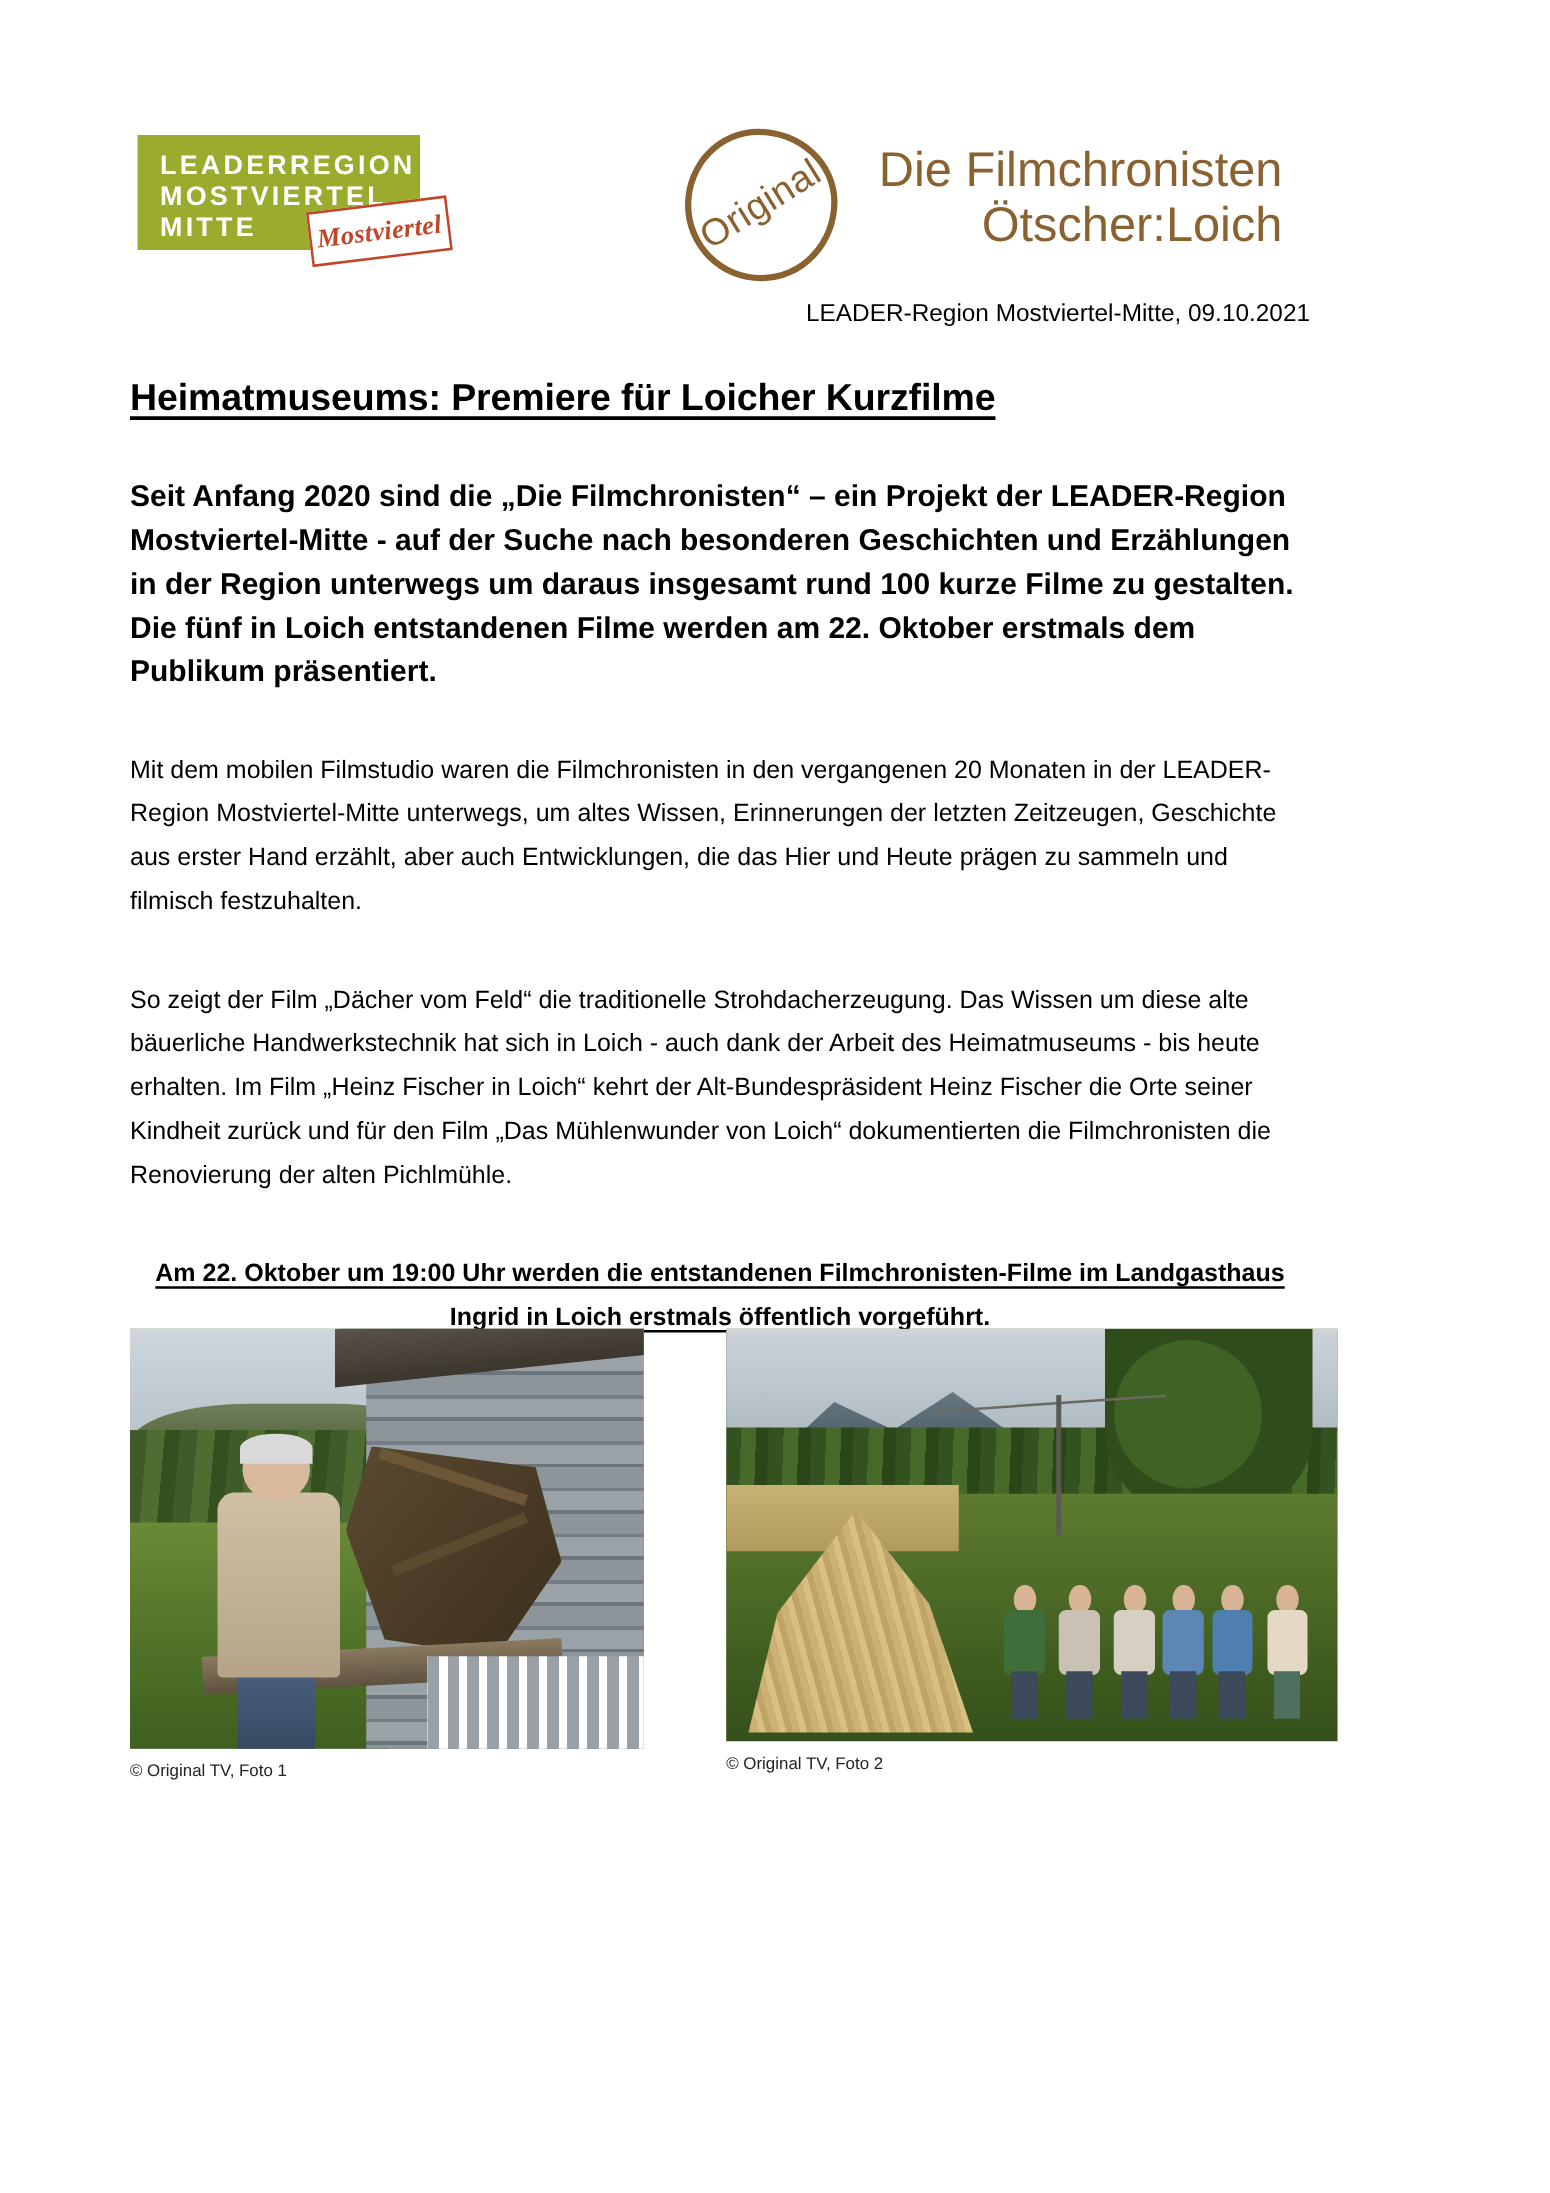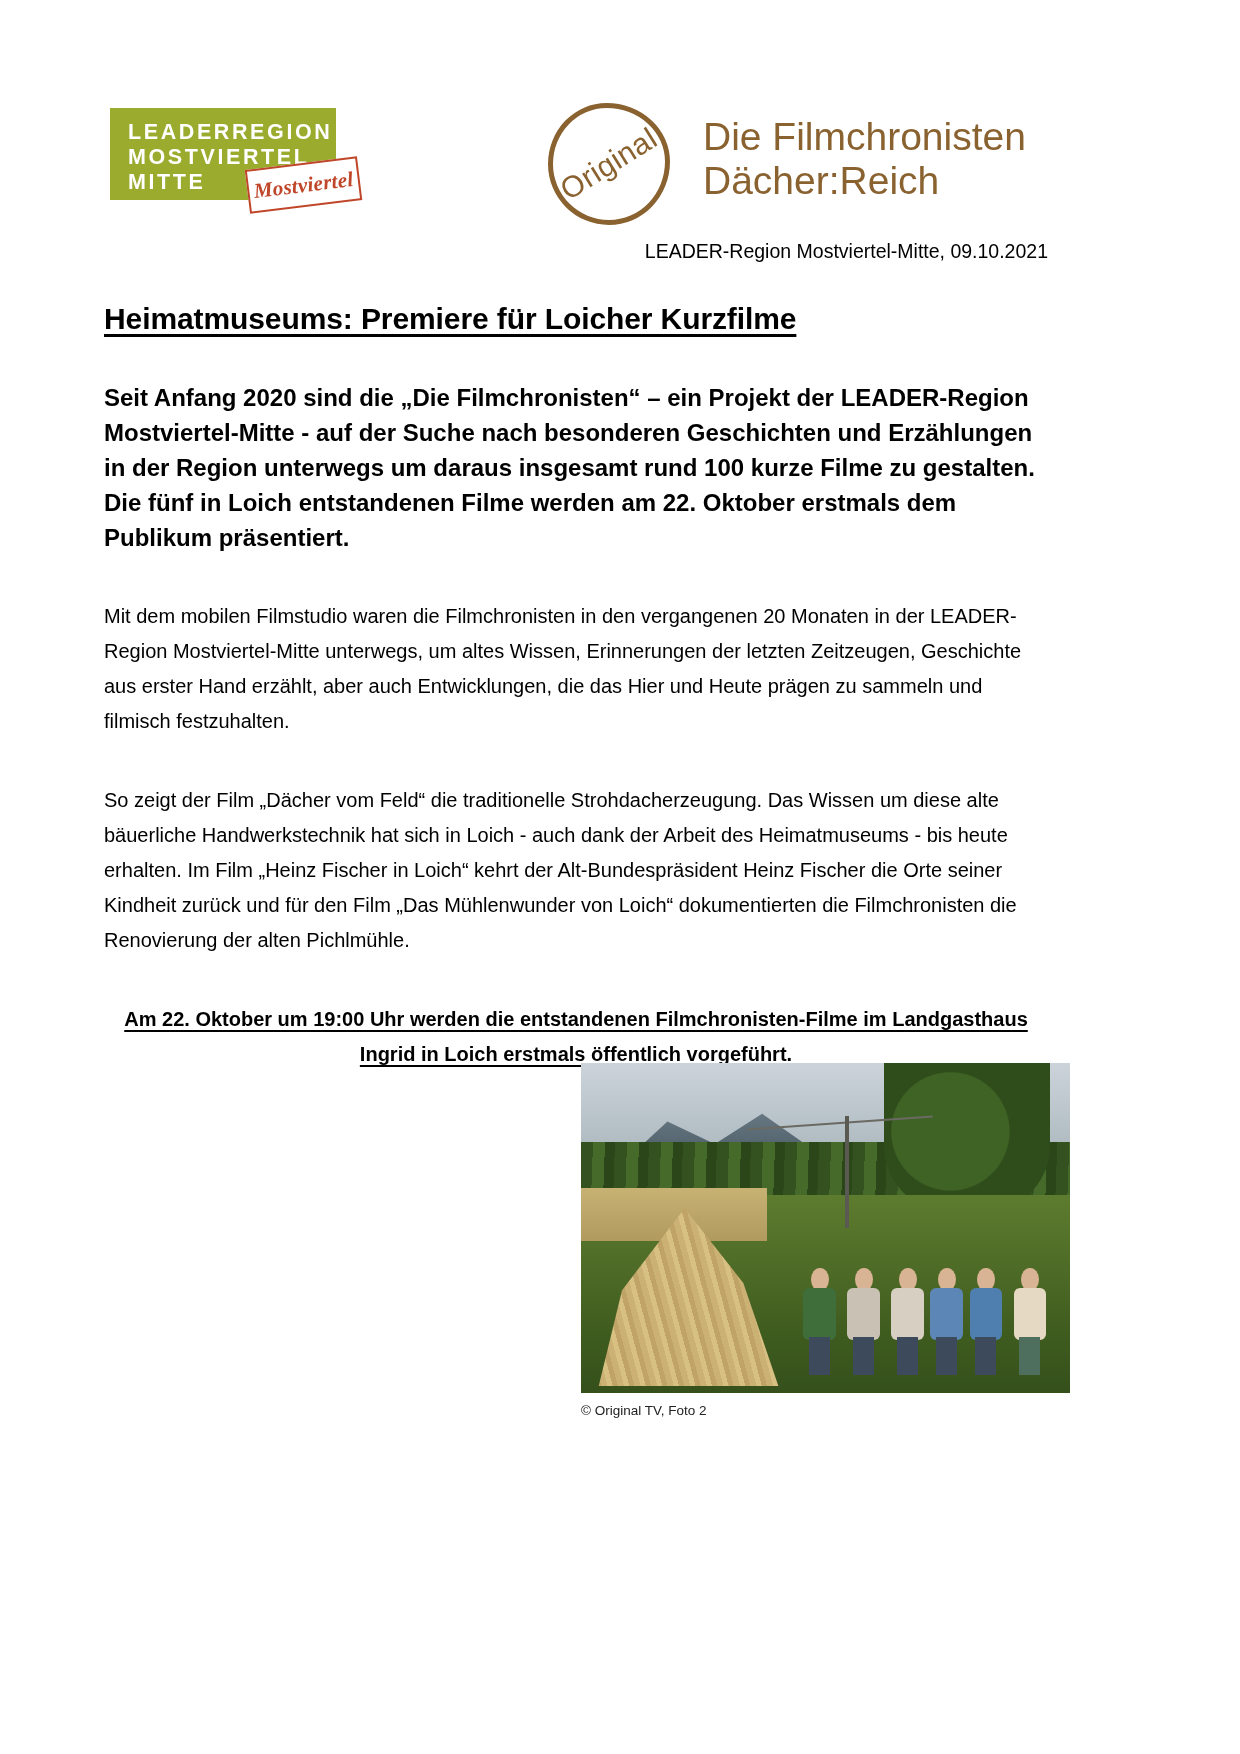--- a/index.html
+++ b/index.html
@@ -102,21 +102,21 @@
   .film-name {
     position: absolute;
     left: 155px;
     top: 20px;
     color: #8a6230;
     font-size: 39px;
     line-height: 44px;
     font-family: "Liberation Sans", sans-serif;
     white-space: nowrap;
   }
-  .film-name .fl { display: block; }
+  .film-name .fl { display: block; text-align: right; }
 
   .dateline {
     position: absolute;
     right: 192px;
     top: 240px;
     font-size: 19.5px;
     color: #000;
     font-family: "Liberation Sans", sans-serif;
     white-space: nowrap;
   }
@@ -274,21 +274,21 @@
     <div class="mostviertel-stamp">
       <span>Mostviertel</span>
     </div>
 
     <div class="film-logo">
       <div class="orig-circle">
         <span>Original</span>
       </div>
       <div class="film-name">
         <span class="fl">Die Filmchronisten</span>
-        <span class="fl">Dächer:Reich</span>
+        <span class="fl">Ötscher:Loich</span>
       </div>
     </div>
 
     <div class="dateline">LEADER-Region Mostviertel-Mitte, 09.10.2021</div>
   </div>
 
   <div class="content">
 
     <h1 class="doc-title">Heimatmuseums: Premiere für Loicher Kurzfilme</h1>
 
@@ -297,20 +297,40 @@
     <p class="para">Mit dem mobilen Filmstudio waren die Filmchronisten in den vergangenen 20 Monaten in der LEADER-Region Mostviertel-Mitte unterwegs, um altes Wissen, Erinnerungen der letzten Zeitzeugen, Geschichte aus erster Hand erzählt, aber auch Entwicklungen, die das Hier und Heute prägen zu sammeln und filmisch festzuhalten.</p>
 
 
     <p class="para">So zeigt der Film „Dächer vom Feld“ die traditionelle Strohdacherzeugung. Das Wissen um diese alte bäuerliche Handwerkstechnik hat sich in Loich - auch dank der Arbeit des Heimatmuseums - bis heute erhalten. Im Film „Heinz Fischer in Loich“ kehrt der Alt-Bundespräsident Heinz Fischer die Orte seiner Kindheit zurück und für den Film „Das Mühlenwunder von Loich“ dokumentierten die Filmchronisten die Renovierung der alten Pichlmühle.</p>
 
     <p class="announce">Am 22. Oktober um 19:00 Uhr werden die entstandenen Filmchronisten-Filme im Landgasthaus Ingrid in Loich erstmals öffentlich vorgeführt.</p>
   </div>
 
   <div class="photos">
 
+    <div class="photo-block left">
+      <div class="photo">
+        <div class="p1-sky"></div>
+        <div class="p1-hills"></div>
+        <div class="p1-trees"></div>
+        <div class="p1-grass"></div>
+        <div class="p1-barnwall"></div>
+        <div class="p1-roof"></div>
+        <div class="p1-wheel"></div>
+        <div class="p1-wheelspoke1"></div>
+        <div class="p1-wheelspoke2"></div>
+        <div class="p1-beam"></div>
+        <div class="p1-fence"></div>
+        <div class="p1-man-legs"></div>
+        <div class="p1-man-coat"></div>
+        <div class="p1-man-head"></div>
+        <div class="p1-man-hair"></div>
+      </div>
+      <div class="caption">© Original TV, Foto 1</div>
+    </div>
 
     <div class="photo-block right">
       <div class="photo right-ph">
         <div class="p2-sky"></div>
         <div class="p2-mtn"></div>
         <div class="p2-treeline"></div>
         <div class="p2-bigtree"></div>
         <div class="p2-ground"></div>
         <div class="p2-field"></div>
         <div class="p2-wire"></div>

